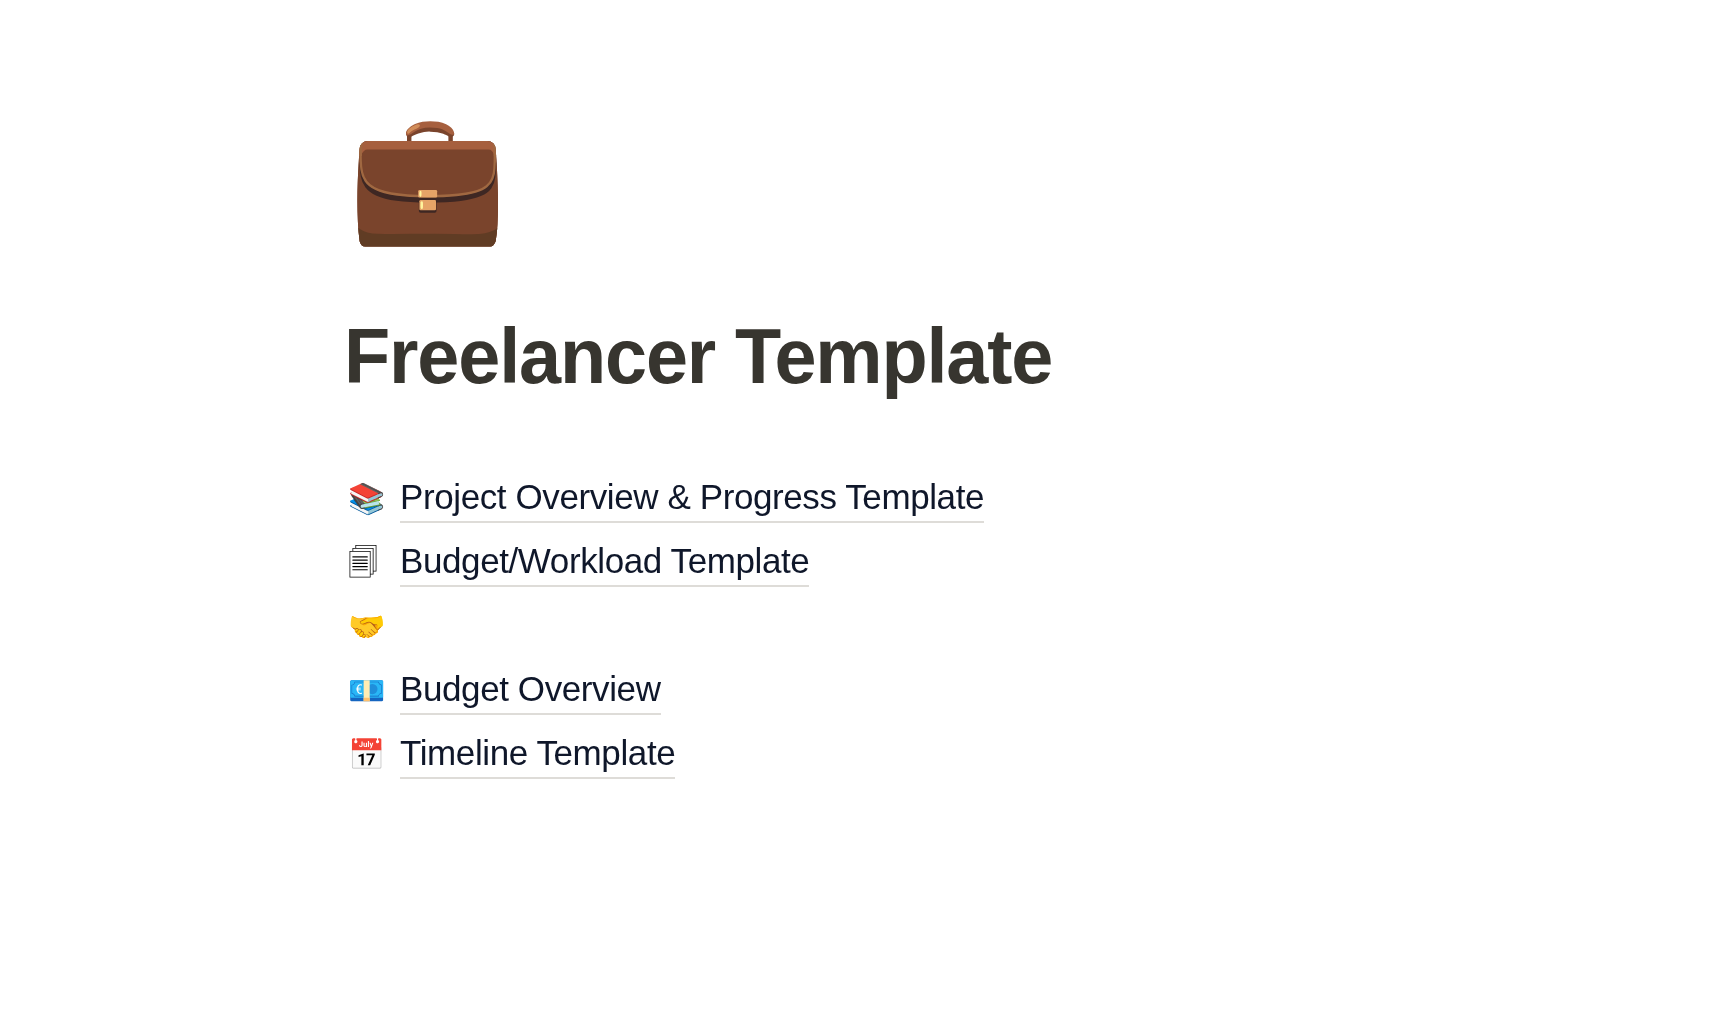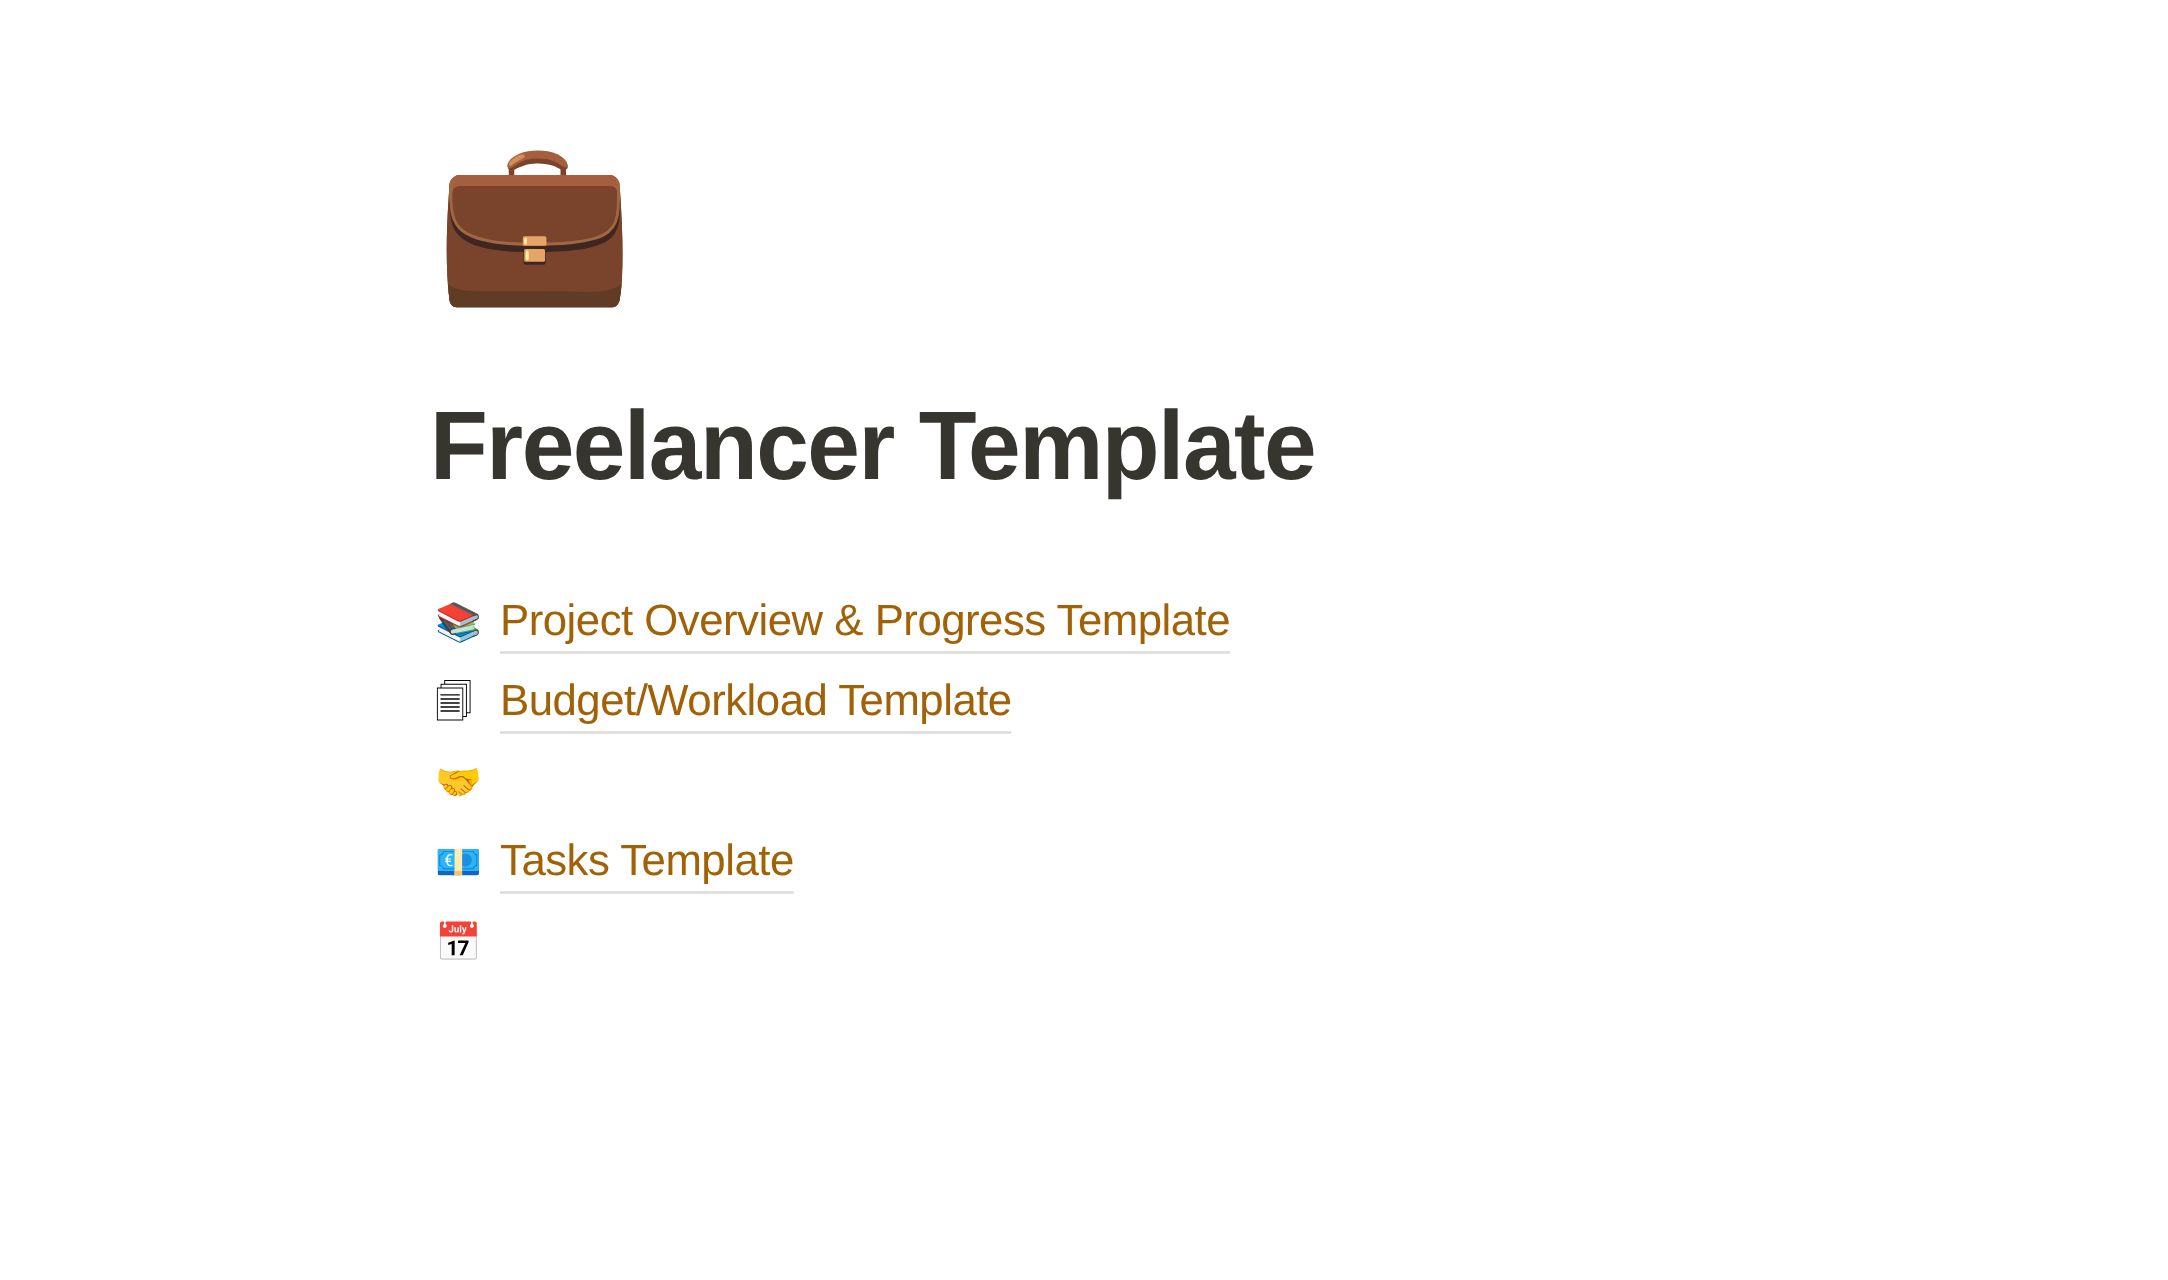--- a/index.html
+++ b/index.html
@@ -85,21 +85,21 @@
     text-align: left;
     user-select: none;
   }
 
   .row-link {
     display: inline-block;
     font-family: "Liberation Sans", sans-serif;
     font-weight: 400;
     font-size: 35px;
     line-height: 42px;
-    color: #a16207;
+    color: #0f172a;
     letter-spacing: -0.4px;
     text-decoration: none;
     border-bottom: 2px solid #dedcd8;
     padding-bottom: 3px;
     white-space: nowrap;
     cursor: pointer;
   }
 </style>
 </head>
 <body>
@@ -122,23 +122,24 @@
         <span class="row-emoji">🗐</span>
         <a class="row-link">Budget/Workload Template</a>
       </li>
 
       <li class="link-row">
         <span class="row-emoji">🤝</span>
       </li>
 
       <li class="link-row">
         <span class="row-emoji">💶</span>
-        <a class="row-link">Tasks Template</a>
+        <a class="row-link">Budget Overview</a>
       </li>
 
       <li class="link-row">
         <span class="row-emoji">📅</span>
+        <a class="row-link">Timeline Template</a>
       </li>
 
     </ul>
 
   </div>
 </div>
 
 </body></html>

